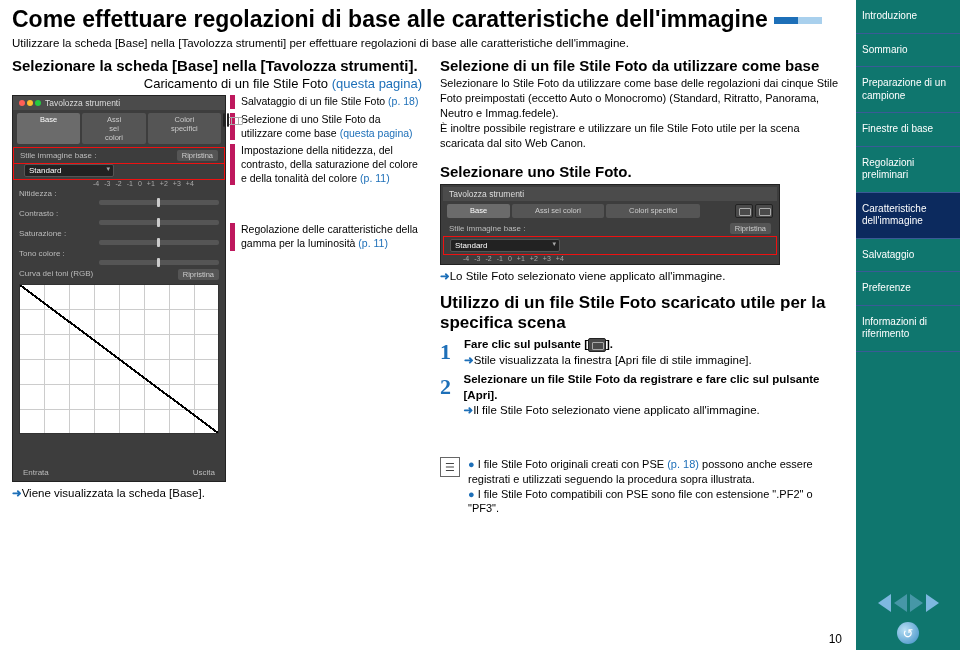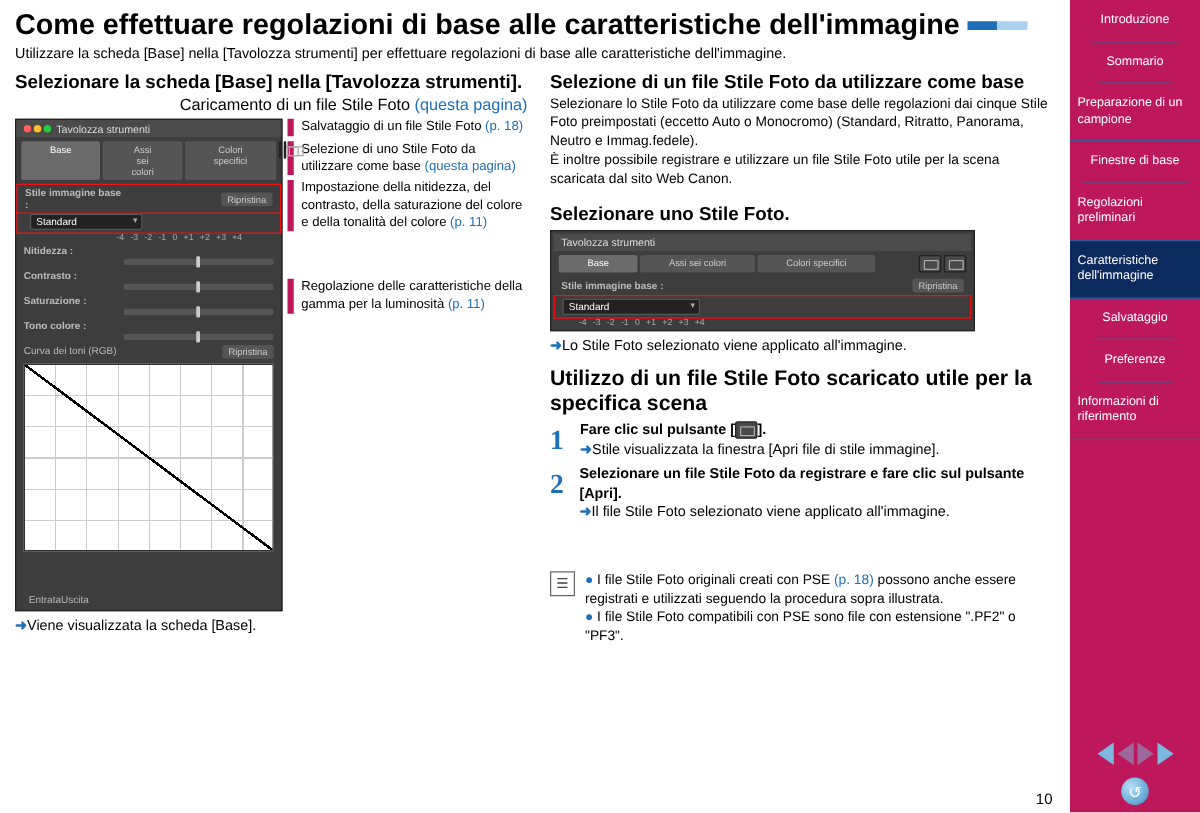--- a/index.html
+++ b/index.html
@@ -1,19 +1,19 @@
 <!DOCTYPE html>
 <html><head>
 <meta charset="utf-8">
 <style>
   * { box-sizing: border-box; margin: 0; padding: 0; }
   html, body { width: 960px; height: 650px; font-family: Arial, Helvetica, sans-serif; background: #fff; color: #000; }
   .page { display: flex; width: 960px; height: 650px; }
   .content { flex: 1; padding: 6px 10px 4px 12px; position: relative; }
-  .side { width: 104px; background: #be185d; display: flex; flex-direction: column; align-items: center; }
+  .side { width: 104px; background: #0f766e; display: flex; flex-direction: column; }
   .side-item { color: #fff; font-size: 10px; padding: 10px 6px; border-bottom: 1px solid #3a5a96; line-height: 1.25; cursor: pointer; }
   .side-item.active { background: #0c2a5e; }
   h1 { font-size: 23px; font-weight: bold; color: #000; line-height: 1.15; }
   .title-accent { display: inline-block; width: 48px; height: 7px; vertical-align: middle; margin-left: 6px; background: linear-gradient(to right, #1d6fb8 0 24px, #a9d0ed 24px 48px); }
   .intro { font-size: 11.5px; margin-top: 4px; line-height: 1.3; }
   .cols { display: flex; gap: 18px; margin-top: 6px; }
   .left { width: 410px; }
   .right { flex: 1; }
   h2 { font-size: 15px; font-weight: bold; color: #000; margin-bottom: 2px; }
   .sub { font-size: 11px; line-height: 1.35; }
@@ -21,33 +21,33 @@
   .linklabel { font-size: 13px; text-align: right; margin: 2px 0 4px; }
   .annot-row { display: flex; gap: 6px; }
   .palette { width: 214px; background: #3d3d3d; border: 1px solid #222; font-size: 8.5px; color: #ccc; }
   .pal-title { background: #4b4b4b; padding: 2px 6px; font-size: 8.5px; color: #ddd; display:flex; align-items:center; gap:4px;}
   .traffic { display:inline-flex; gap:2px;}
   .dot { width:6px;height:6px;border-radius:50%;}
   .tabs { display: flex; gap: 2px; padding: 3px 4px; background: #3d3d3d; }
   .tab { background: #555; color: #ccc; font-size: 7.5px; padding: 2px 23px; border-radius: 2px; text-align: center; }
   .tab.sel { background: #6b6b6b; color: #fff; }
   .row { display: flex; align-items: center; padding: 2px 6px; gap:4px; }
-  .lbl { width: 78px; font-size: 8px; color: #bbb; font-weight: bold; }
+  .lbl { width: 78px; font-size: 8px; color: #bbb; }
   .select { background: #222; color: #fff; border: 1px solid #555; font-size: 8px; padding: 1px 14px 1px 4px; border-radius: 2px; position: relative; }
   .select::after { content:"▾"; position:absolute; right:3px; top:0; font-size:7px; color:#aaa;}
   .hl-red { border: 1.5px solid #e11; }
   .btnrip { background:#555; color:#ccc; font-size:7.5px; padding:1px 5px; border-radius:2px; margin-left:auto;}
   .scale { display: flex; gap: 5px; font-size: 7px; color: #aaa; margin-left: 80px; }
   .slider { height: 5px; background: #555; border-radius:2px; margin: 0 6px 2px 86px; position:relative;}
   .slider::before { content:""; position:absolute; left:48%; top:-2px; width:3px; height:9px; background:#ccc; border-radius:1px;}
   .curvelbl { font-size:8px; color:#bbb; padding:2px 6px; display:flex; justify-content:space-between;}
   .curvebox { width: 200px; height: 150px; background: #fff; border: 1px solid #333; margin: 2px auto; position: relative; }
   .curvebox::before { content:""; position:absolute; inset:0; background: repeating-linear-gradient(to right, transparent 0 24px, #ccc 24px 25px), repeating-linear-gradient(to bottom, transparent 0 24px, #ccc 24px 25px);}
   .curvebox::after { content:""; position:absolute; left:0; bottom:0; right:0; top:0; background: linear-gradient(to top right, transparent calc(50% - 1px), #000 calc(50% - 1px) calc(50% + 1px), transparent calc(50% + 1px)); }
-  .io { display:flex; font-size:8px; color:#bbb; padding:2px 10px 4px;margin-top:32px;}
+  .io { display:flex; justify-content:space-between; font-size:8px; color:#bbb; padding:2px 10px 4px;margin-top:32px;}
   .annots { flex: 1; font-size: 10.5px; line-height: 1.3; display: flex; flex-direction: column; gap: 4px; }
   .annots div { border-left: 5px solid #be185d; padding-left: 6px; margin-left: -2px; }
   .annots .spacer { border:0; height: 30px;}
   .arrowline { font-size: 11.5px; margin-top: 4px; }
   .arrow { color: #1d6fb8; font-weight: bold; }
   h3 { font-size: 17px; font-weight: bold; margin-top: 10px; line-height:1.2;}
   .step { display: flex; gap: 6px; margin-top: 4px; font-size: 11.5px; line-height:1.35; }
   .stepnum { font-size: 22px; font-weight: bold; color: #1d6fb8; width: 18px; font-family: Georgia, serif; }
   .btnicon { display:inline-block; width:18px; height:14px; background:#4a4a4a; border:1px solid #222; border-radius:2px; vertical-align:middle; position:relative;}
   .btnicon::after{content:"";position:absolute;left:3px;top:3px;width:10px;height:6px;border:1px solid #aaa;border-radius:1px;}

